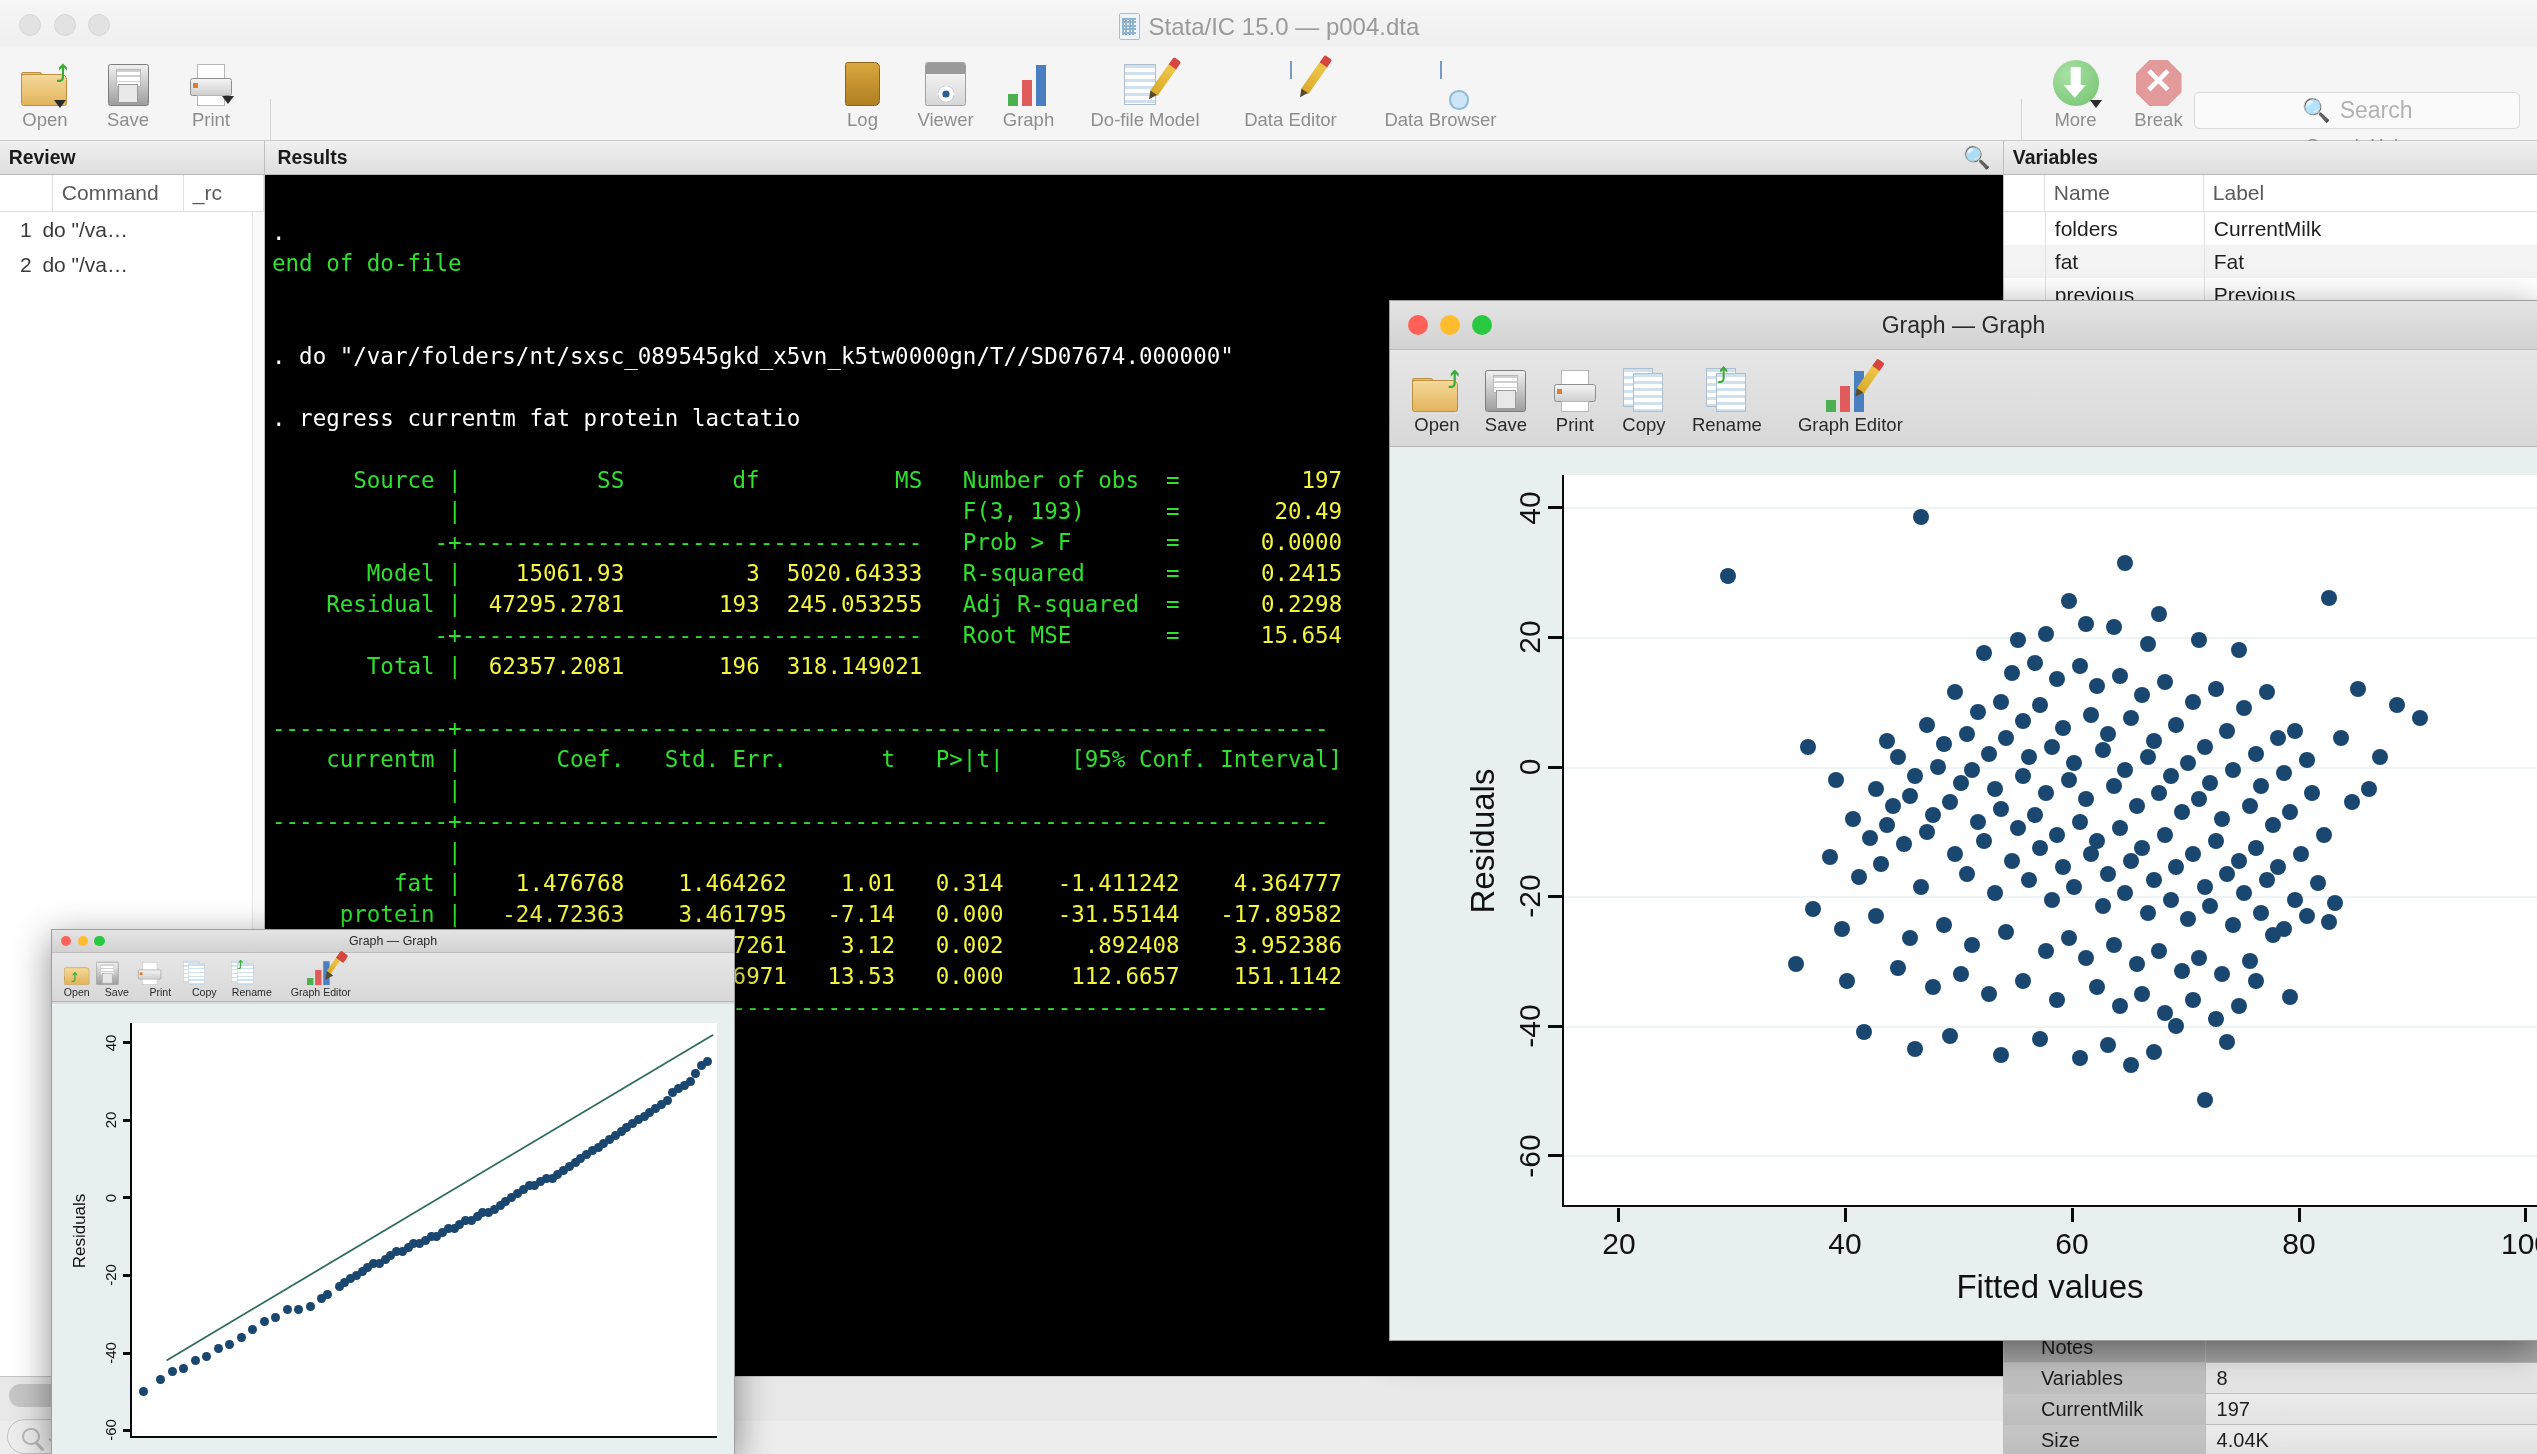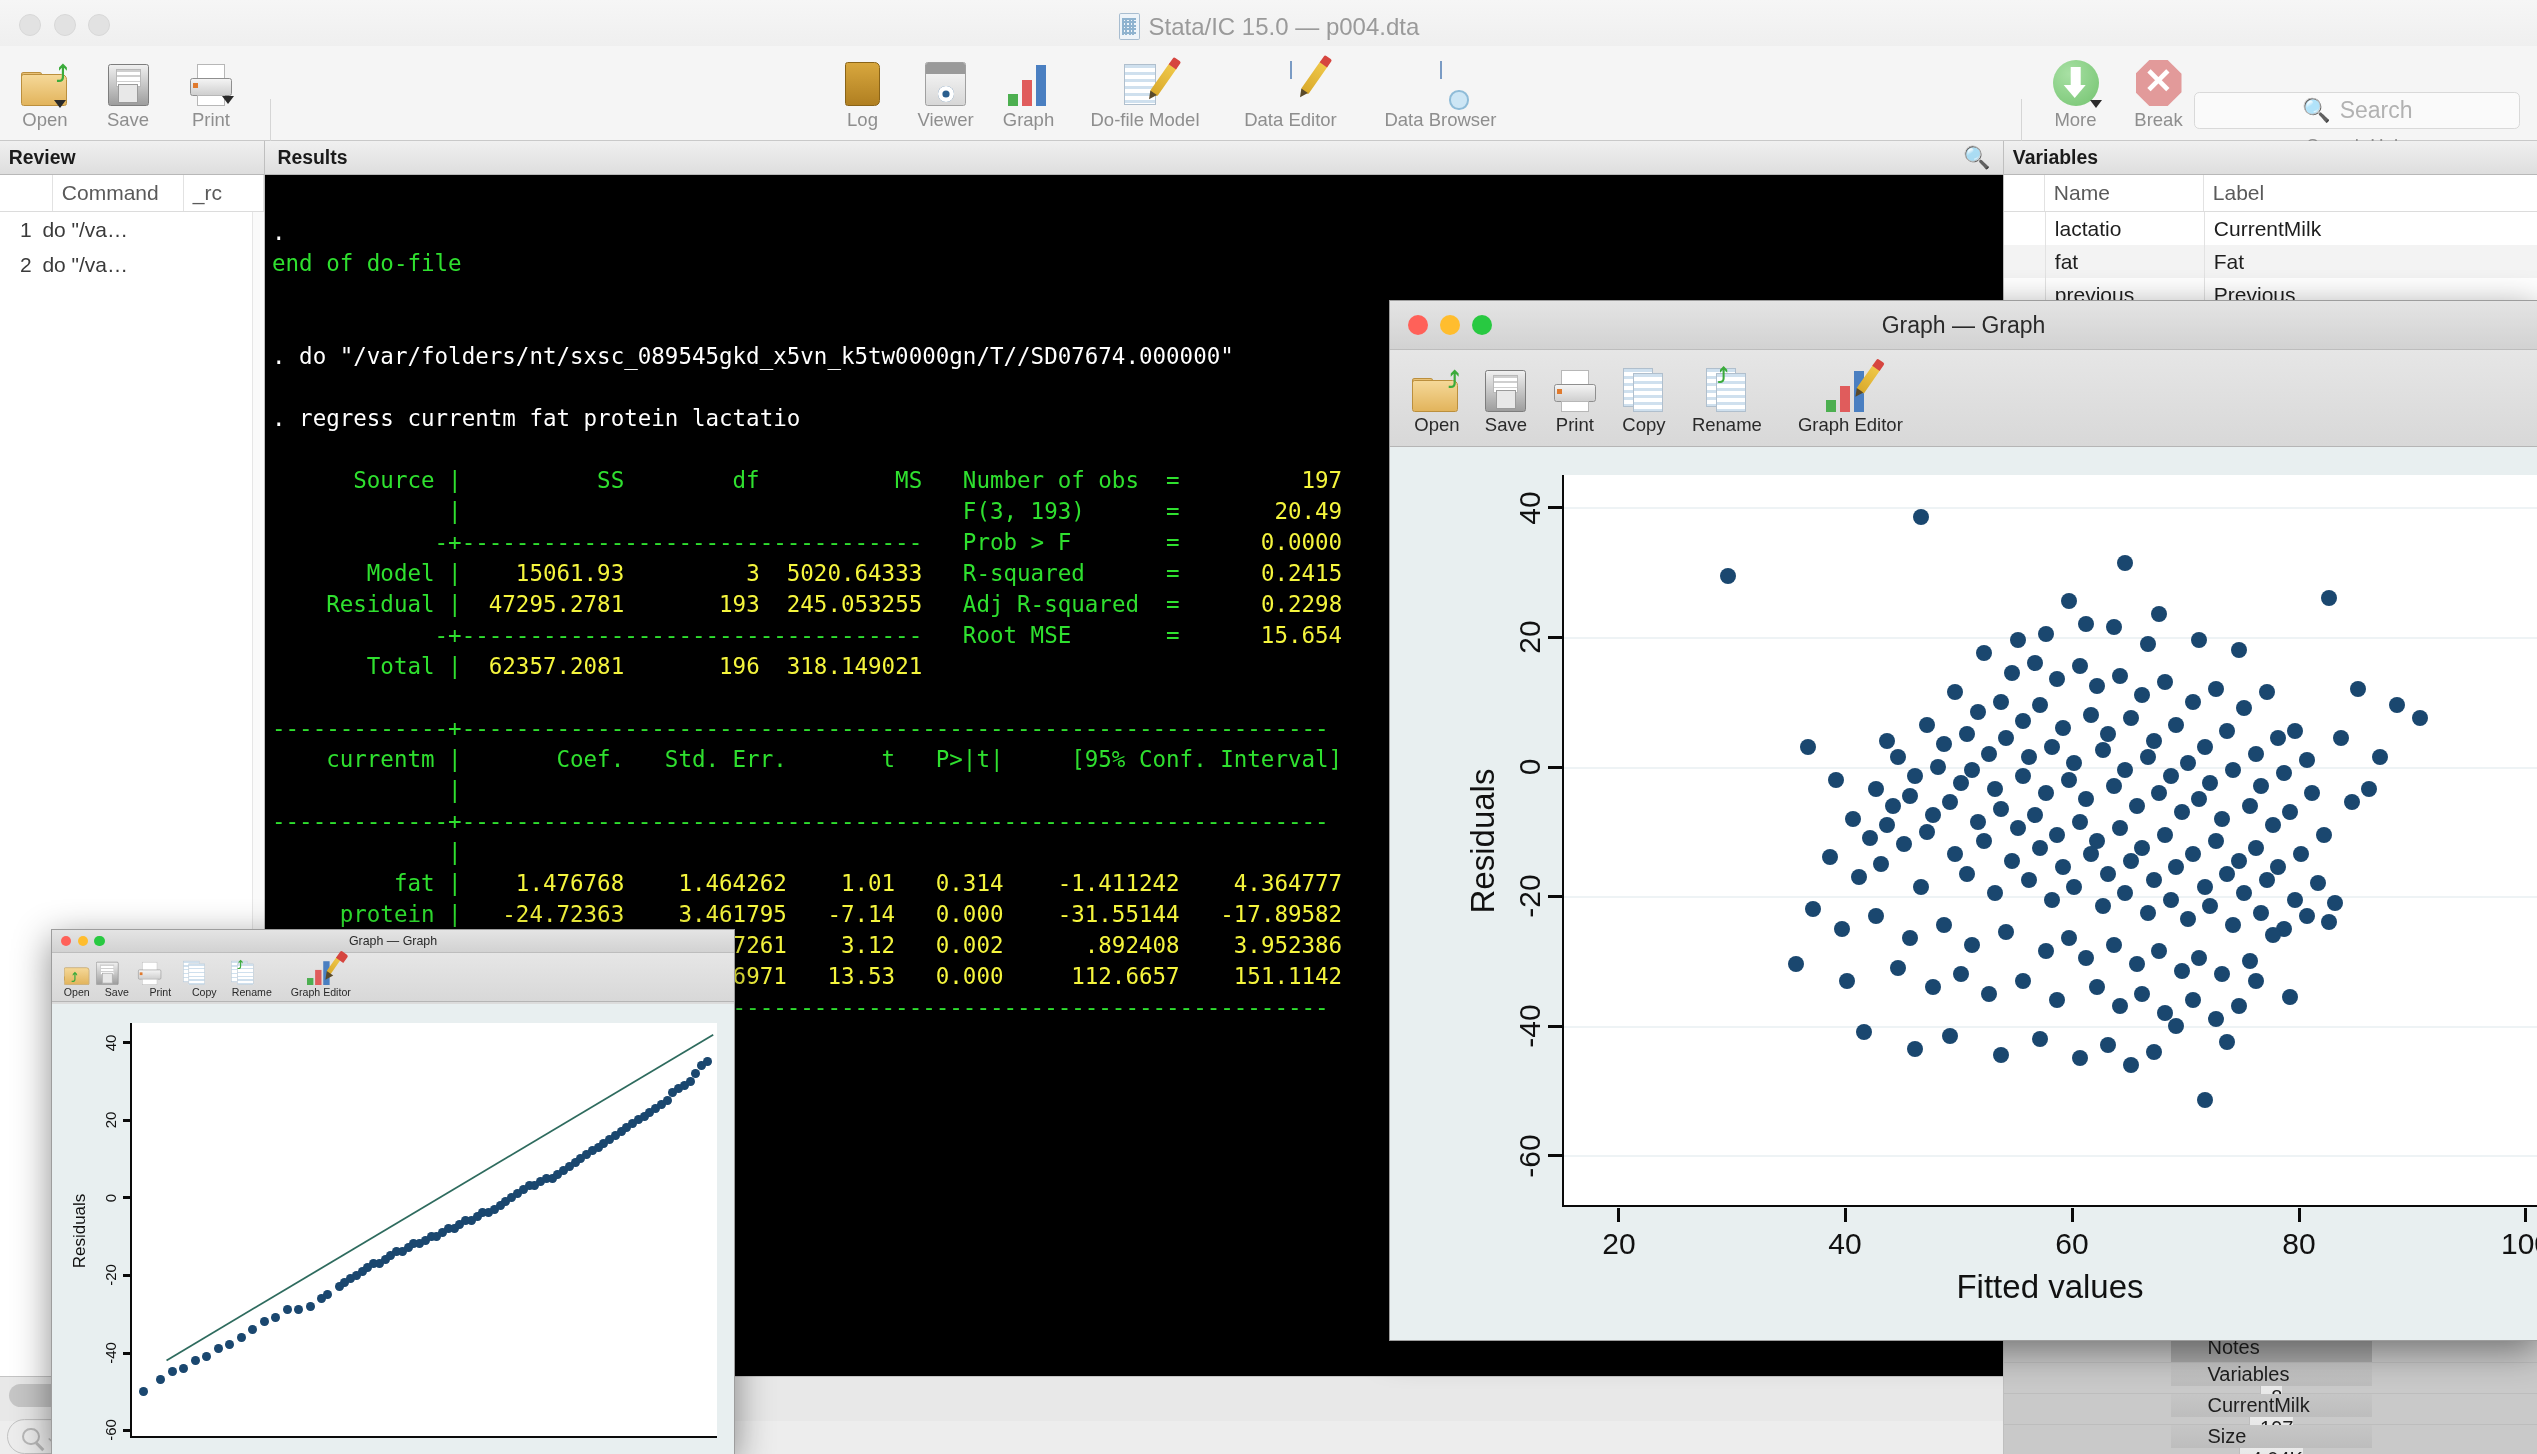--- a/index.html
+++ b/index.html
@@ -84,21 +84,21 @@
   .vars-pane { position: absolute; right: 0; top: 141px; width: 535px; bottom: 265px; background: #fff; border-left: 0.9px solid #bfbfbf; }
   .vars-rows { font-size: 21px; color: #1e1e1e; }
   .vr { display: flex; height: 33px; align-items: center; }
   .vr .c1 { width: 41px; }
   .vr .c2 { width: 159px; padding-left: 8.8px; border-left: 0.9px solid #e2e2e2; height: 100%; display: flex; align-items: center; }
   .vr .c3 { flex: 1; padding-left: 8.8px; border-left: 0.9px solid #e2e2e2; height: 100%; display: flex; align-items: center; }
   .vr:nth-child(even) { background: #f3f3f3; }
 
   .props-pane { position: absolute; right: 0; bottom: 0; width: 535px; height: 265px; background: #c9c9c9; border-left: 0.9px solid #bfbfbf; }
   .props-rows { position: absolute; left: 0; right: 0; bottom: 0; }
-  .pr { display: flex; height: 31px; align-items: center; font-size: 20px; color: #1e1e1e; border-top: 0.9px solid #bdbdbd; flex-direction: column; }
+  .pr { display: flex; height: 31px; align-items: center; font-size: 20px; color: #1e1e1e; border-top: 0.9px solid #bdbdbd; }
   .pr .k { width: 201px; padding-left: 37px; background: linear-gradient(#c6c6c6,#bdbdbd); height: 100%; display: flex; align-items: center; }
   .pr .v { flex: 1; padding-left: 10.6px; background: linear-gradient(#ebebeb,#e2e2e2); height: 100%; display: flex; align-items: center; border-left: 0.9px solid #bdbdbd; }
   .pr.dark .k, .pr.dark .v { background: #a9a9a9; }
   .props-scroll { position: absolute; right: 3.5px; top: 17.6px; bottom: 17.6px; width: 12.4px; }
   .props-scroll i { display: block; width: 12.4px; height: 106px; background: #9a9a9a; border-radius: 6.2px; }
 
   .bottombar { position: absolute; left: 0; right: 535px; bottom: 0; height: 79px; background: #ededed; border-top: 0.9px solid #c4c4c4; }
   .cmd-input { position: absolute; left: 0; right: 0; top: 0; height: 44px; background: #e8e8e8; }
   .cmd-pill { position: absolute; left: 8.8px; top: 7px; width: 69px; height: 23px; background: #c6c6c6; border-radius: 11.5px; }
   .searchglass {
@@ -387,21 +387,21 @@
     <div class="vars-pane">
       <div class="pane-hdr">Variables</div>
       <div class="col-hdr-row">
         <div class="col-hdr" style="width:41px;"></div>
         <div class="col-hdr" style="width:159px;">Name</div>
         <div class="col-hdr" style="flex:1;">Label</div>
       </div>
       <div class="vars-rows">
         <div class="vr">
           <span class="c1"></span>
-          <span class="c2">lactatio</span>
+          <span class="c2">folders</span>
           <span class="c3">CurrentMilk</span>
         </div>
         <div class="vr">
           <span class="c1"></span>
           <span class="c2">fat</span>
           <span class="c3">Fat</span>
         </div>
         <div class="vr">
           <span class="c1"></span>
           <span class="c2">previous</span>

